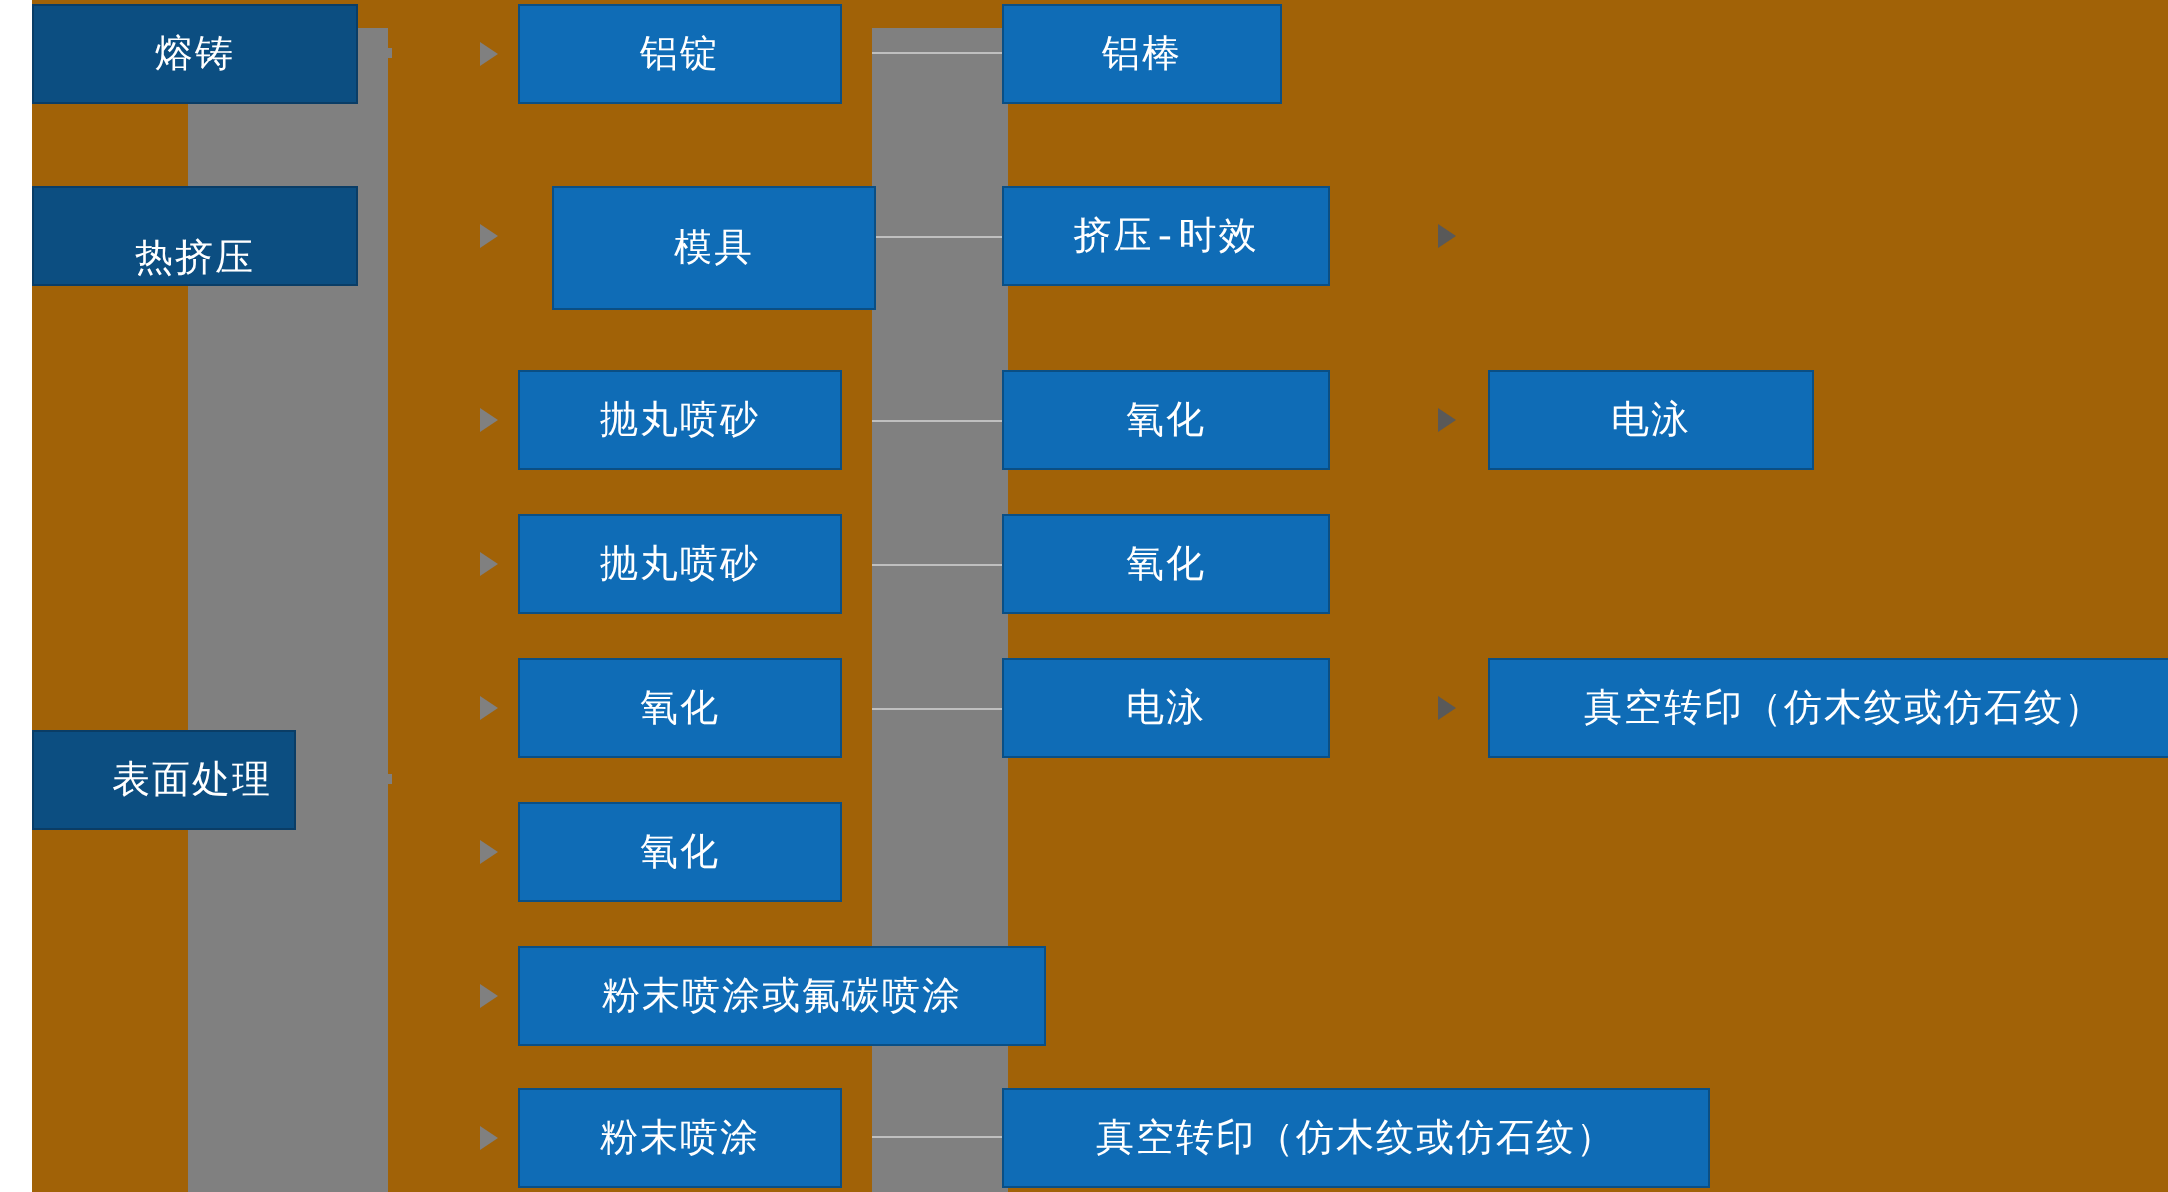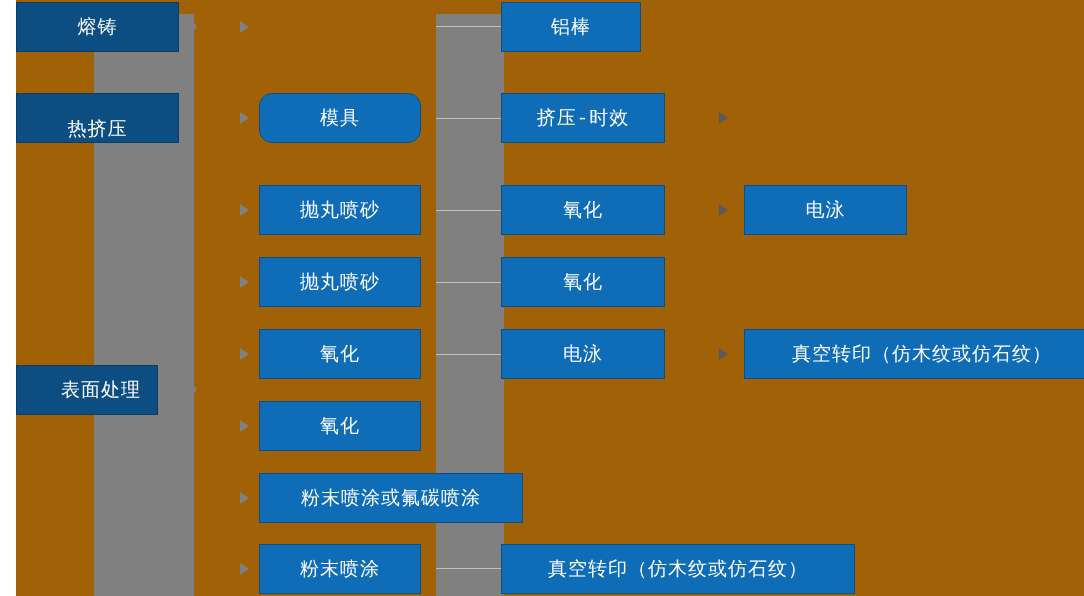--- a/index.html
+++ b/index.html
@@ -72,34 +72,37 @@
 
   <div class="connector" style="left:162px; top:24px; width:18px; height:5px;"></div>
   <div class="connector" style="left:162px; top:387px; width:18px; height:5px;"></div>
 
   <div class="node dark" style="left:0px; top:2px; width:163px; height:50px;">
     <span>熔铸</span>
   </div>
   <div class="node dark" style="left:0px; top:93px; width:163px; height:50px;align-items:flex-end;">
     <span>热挤压</span>
   </div>
-  <div class="node dark" style="left:0px; top:365px; width:142px; height:50px;padding-left:28px;">
+  <div class="node dark" style="left:0px; top:365px; width:132px; height:50px;padding-left:28px;">
     <span>表面处理</span>
   </div>
 
   <div class="arrow" style="left:224px; top:21px;"></div>
   <div class="arrow" style="left:224px; top:112px;"></div>
   <div class="arrow" style="left:224px; top:204px;"></div>
   <div class="arrow" style="left:224px; top:276px;"></div>
   <div class="arrow" style="left:224px; top:348px;"></div>
   <div class="arrow" style="left:224px; top:420px;"></div>
   <div class="arrow" style="left:224px; top:492px;"></div>
   <div class="arrow" style="left:224px; top:563px;"></div>
 
-  <div class="node" style="left:243px; top:93px; width:162px; height:50px;border-radius:13px;">
+  <div class="node" style="left:243px; top:2px; width:162px; height:50px;">
+    <span>铝锭</span>
+  </div>
+  <div class="node" style="left:260px; top:93px; width:162px; height:62px;">
     <span>模具</span>
   </div>
   <div class="node" style="left:243px; top:185px; width:162px; height:50px;">
     <span>抛丸喷砂</span>
   </div>
   <div class="node" style="left:243px; top:257px; width:162px; height:50px;">
     <span>抛丸喷砂</span>
   </div>
   <div class="node" style="left:243px; top:329px; width:162px; height:50px;">
     <span>氧化</span>

